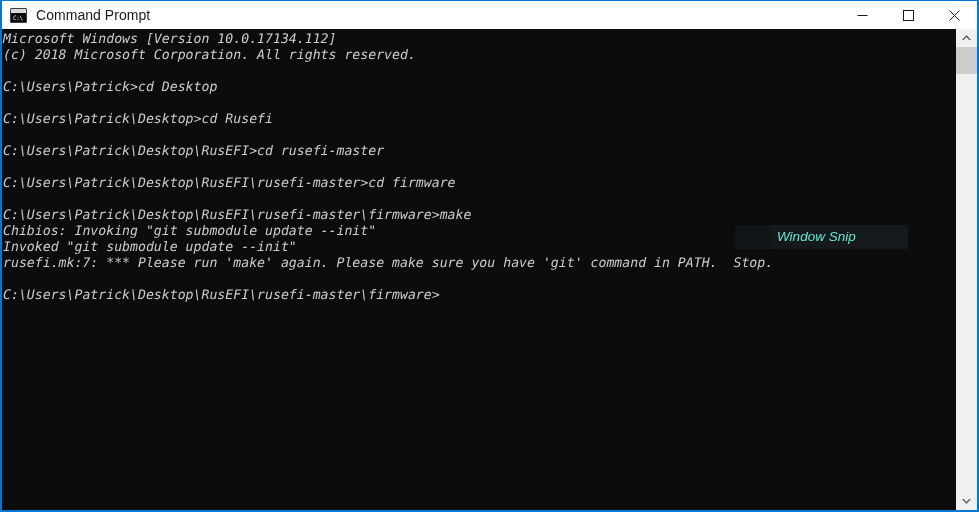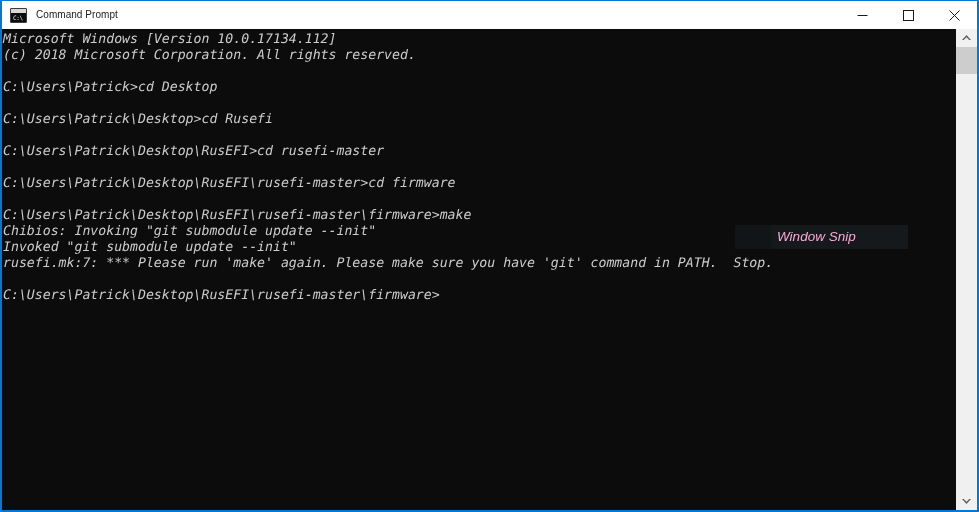--- a/index.html
+++ b/index.html
@@ -67,21 +67,21 @@
     top: 5px;
     font-family: "DejaVu Sans Mono", monospace;
     font-size: 6px;
     line-height: 7px;
     color: #e8e8e8;
     letter-spacing: -0.3px;
     white-space: nowrap;
   }
   #window-title {
     font-family: "Liberation Sans", sans-serif;
-    font-size: 10px;
+    font-size: 14px;
     color: #1a1a1a;
     line-height: 28px;
     white-space: nowrap;
     letter-spacing: 0.05px;
   }
   #caption-buttons {
     position: absolute;
     right: 0;
     top: 0;
     height: 28px;
@@ -225,21 +225,21 @@
         </svg>
       </button>
     </div>
   </div>
 
   <div id="console-surface" style="background: rgb(12, 12, 12);">
     <pre id="console-text" style="color: rgb(204, 204, 204);"><span class="cline">Microsoft Windows [Version 10.0.17134.112]</span><span class="cline">(c) 2018 Microsoft Corporation. All rights reserved.</span><span class="cline"></span><span class="cline">C:\Users\Patrick&gt;cd Desktop</span><span class="cline"></span><span class="cline">C:\Users\Patrick\Desktop&gt;cd Rusefi</span><span class="cline"></span><span class="cline">C:\Users\Patrick\Desktop\RusEFI&gt;cd rusefi-master</span><span class="cline"></span><span class="cline">C:\Users\Patrick\Desktop\RusEFI\rusefi-master&gt;cd firmware</span><span class="cline"></span><span class="cline">C:\Users\Patrick\Desktop\RusEFI\rusefi-master\firmware&gt;make</span><span class="cline">Chibios: Invoking "git submodule update --init"</span><span class="cline">Invoked "git submodule update --init"</span><span class="cline">rusefi.mk:7: *** Please run 'make' again. Please make sure you have 'git' command in PATH.  Stop.</span><span class="cline"></span><span class="cline">C:\Users\Patrick\Desktop\RusEFI\rusefi-master\firmware&gt;</span></pre>
 
     <div id="snip-overlay" style="background: rgb(22, 25, 28);">
       <div class="snip-lead"></div>
-      <div class="snip-label" style="color: #f9a8d4;">Window Snip</div>
+      <div class="snip-label" style="color: #5eead4;">Window Snip</div>
     </div>
   </div>
 
   <div id="scrollbar" style="background: rgb(240, 240, 240);">
     <div id="scroll-track" style="background: rgb(240, 240, 240);"></div>
     <div id="scroll-up-btn" style="background: rgb(240, 240, 240);">
       <svg class="sb-arrow" width="9" height="6" viewBox="0 0 9 6">
         <polygon points="4.5,0 9,5 7.2,5 4.5,2.2 1.8,5 0,5"></polygon>
       </svg>
     </div>

